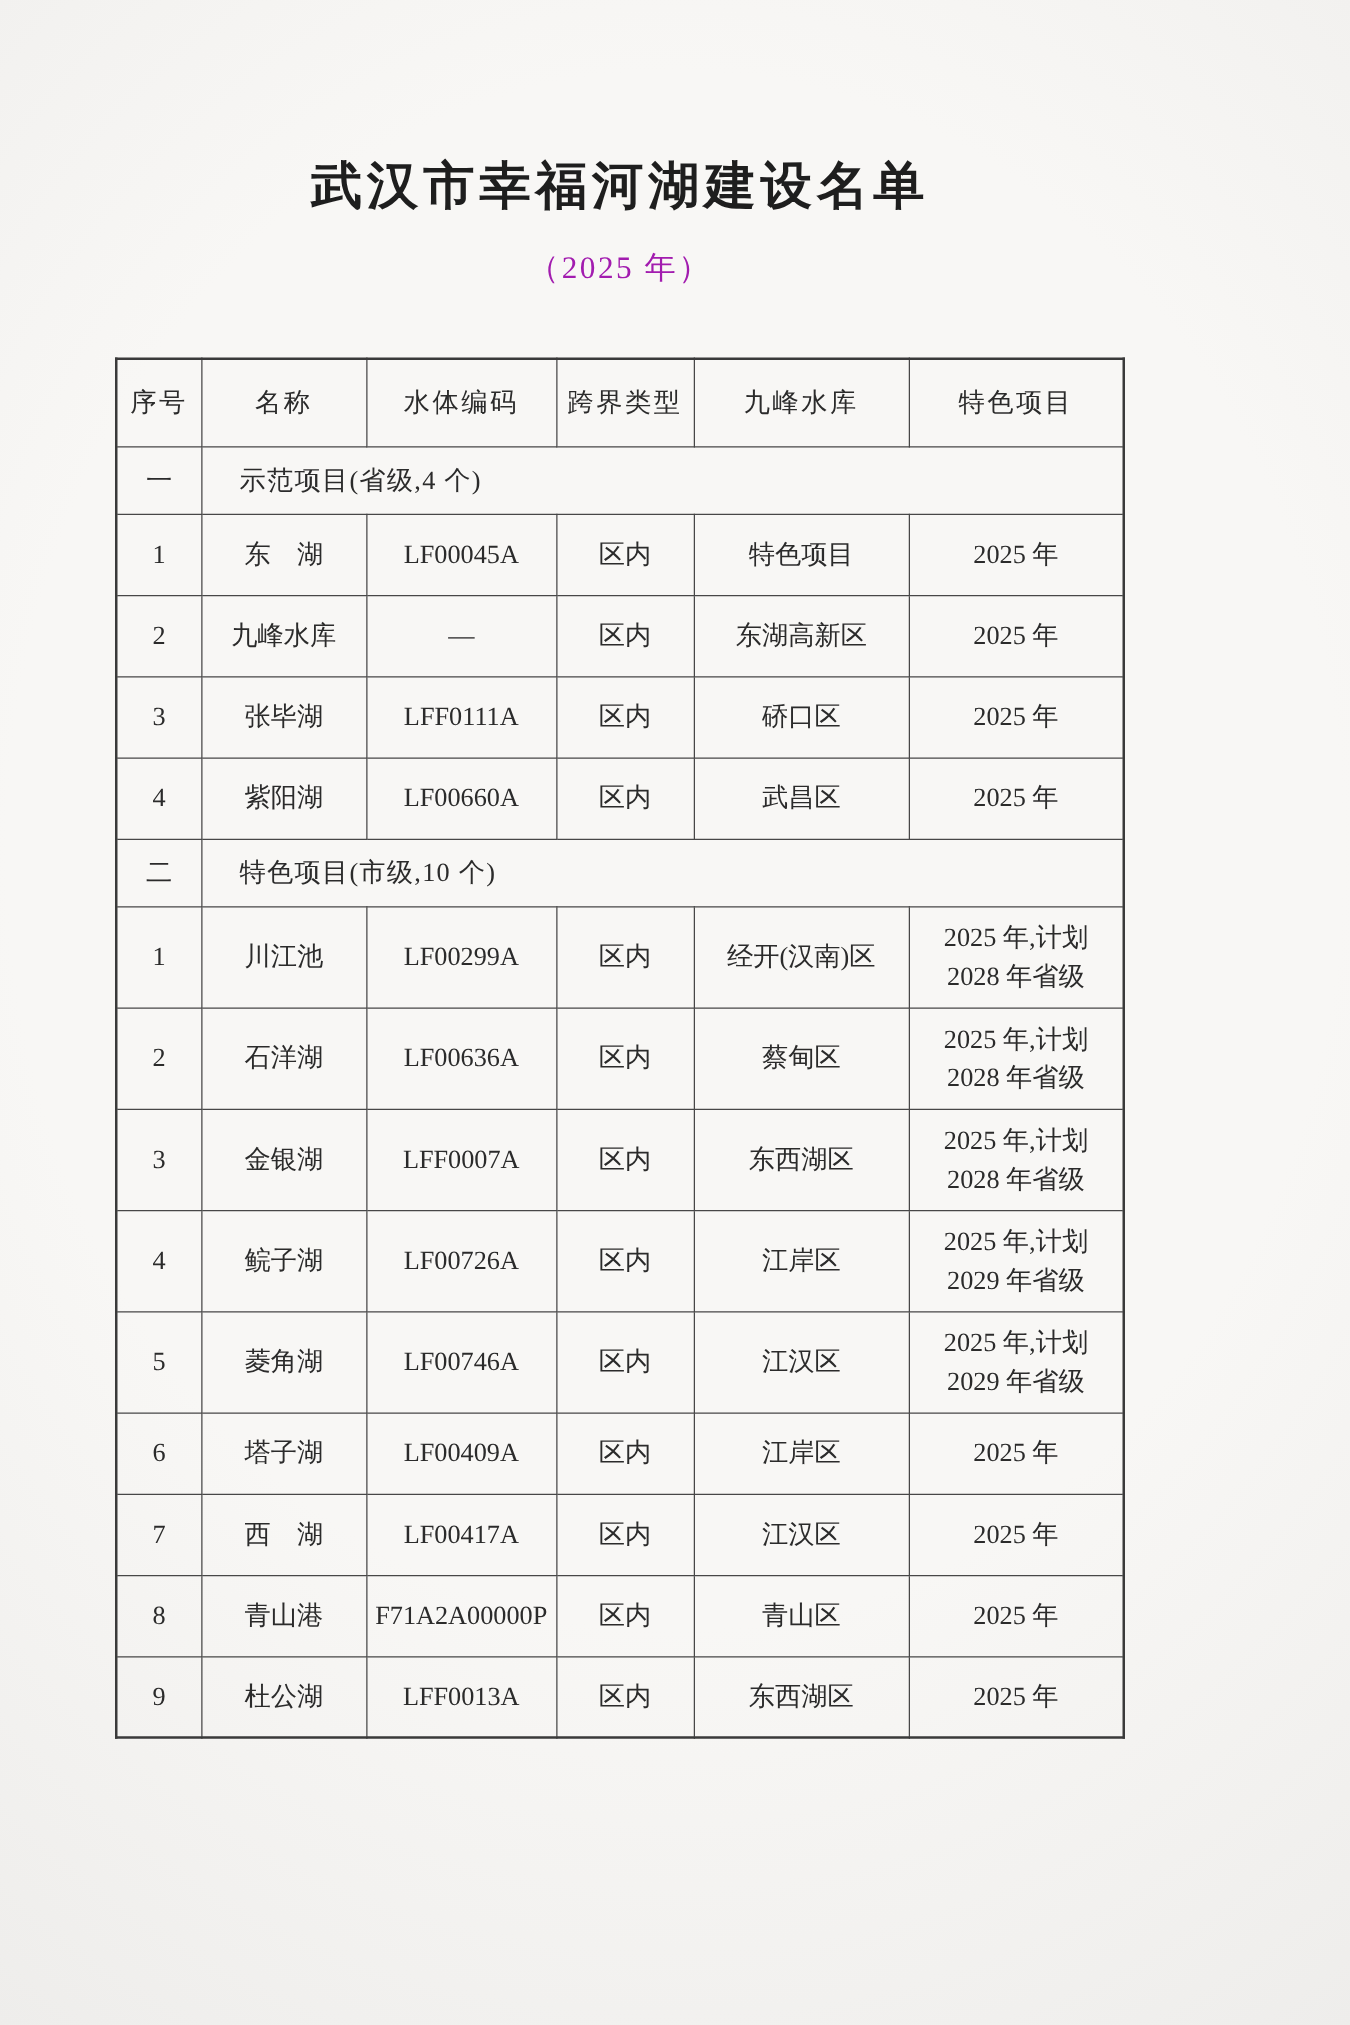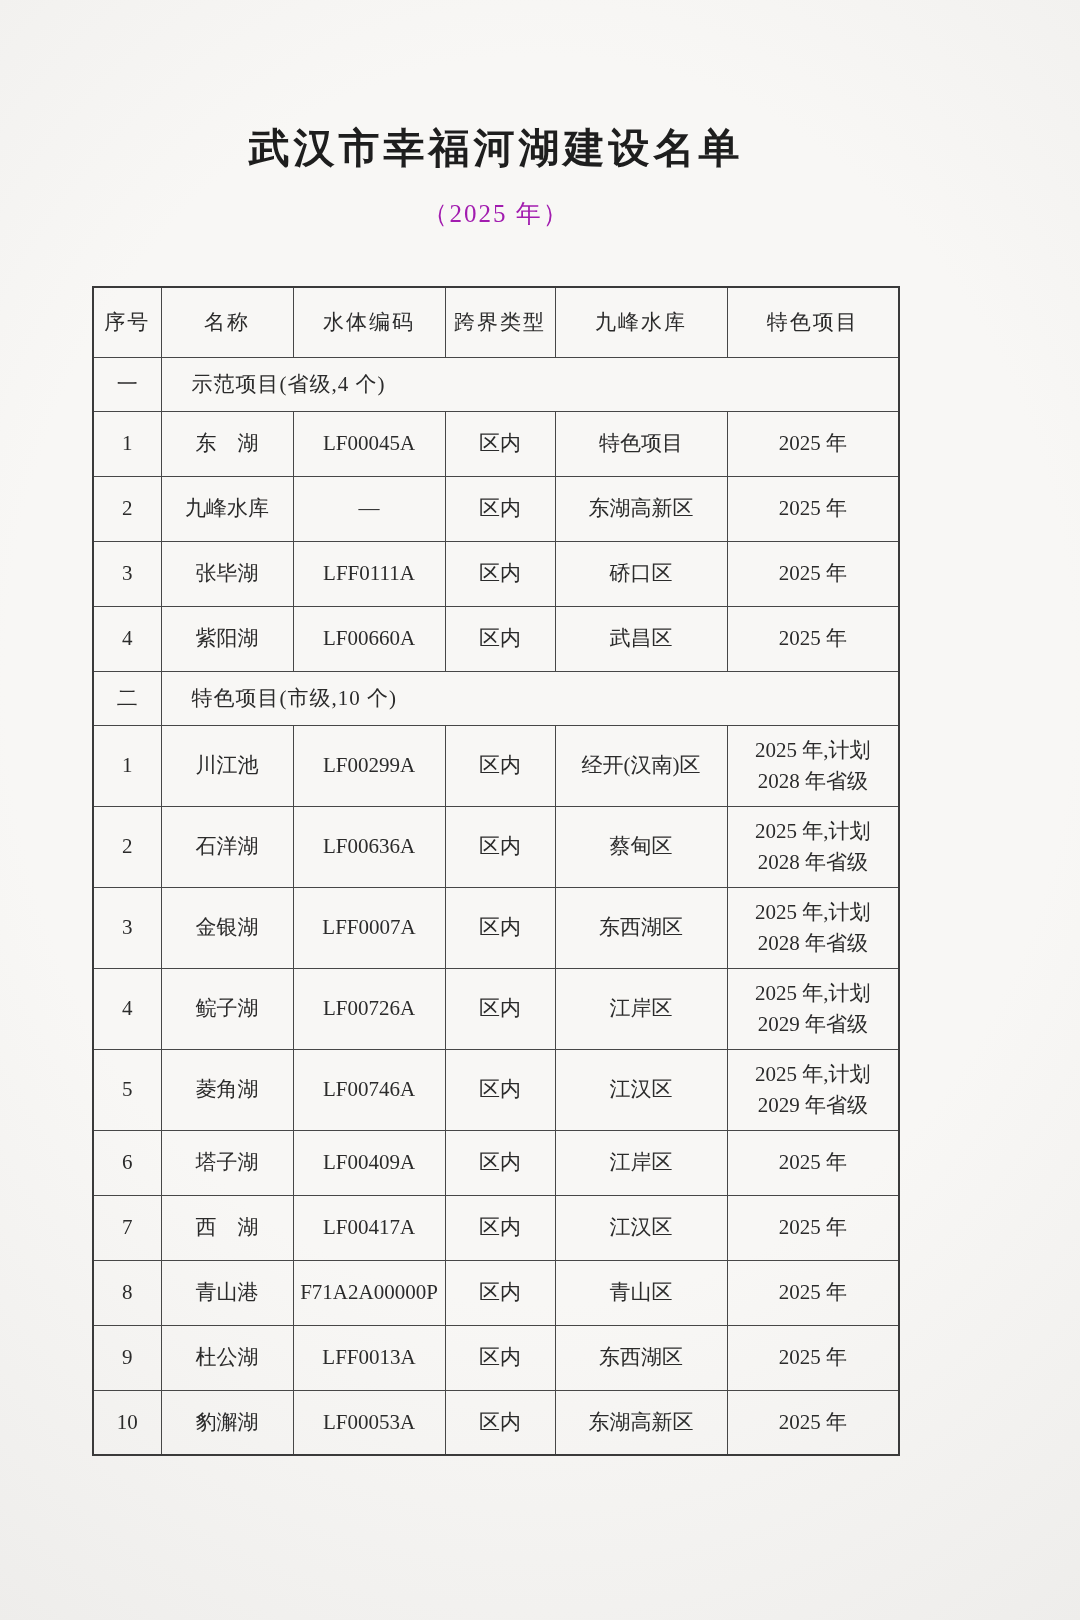--- a/index.html
+++ b/index.html
@@ -213,23 +213,15 @@
           <td>2025 年</td>
         </tr>
         <tr class="row-single">
           <td>9</td>
           <td>杜公湖</td>
           <td>LFF0013A</td>
           <td>区内</td>
           <td>东西湖区</td>
           <td>2025 年</td>
         </tr>
-        <tr class="row-single">
-          <td>10</td>
-          <td>豹澥湖</td>
-          <td>LF00053A</td>
-          <td>区内</td>
-          <td>东湖高新区</td>
-          <td>2025 年</td>
-        </tr>
       </tbody>
   </table>
 </div>
 
 </body></html>

